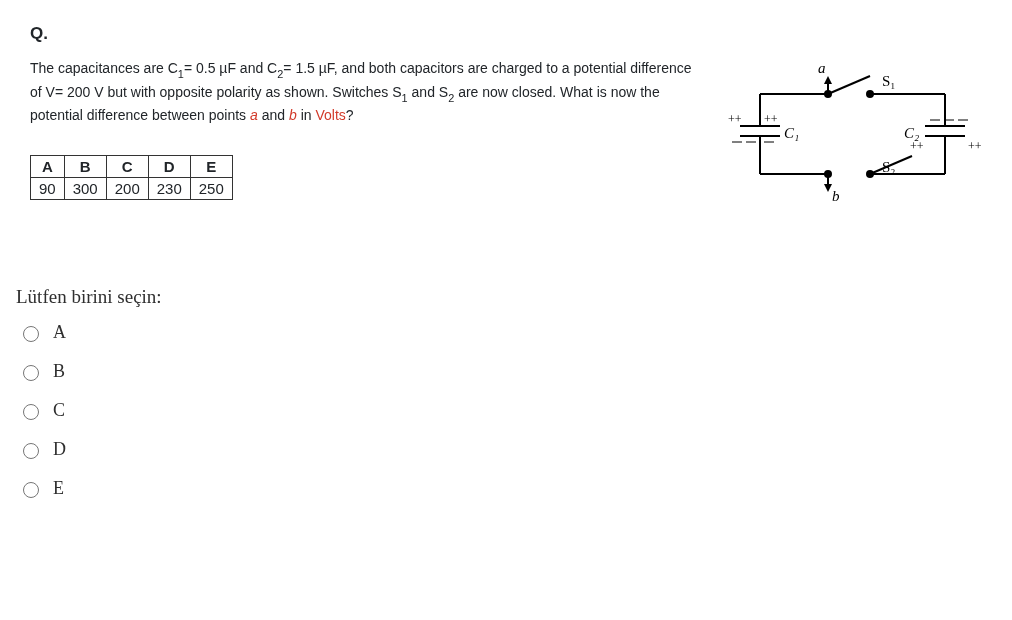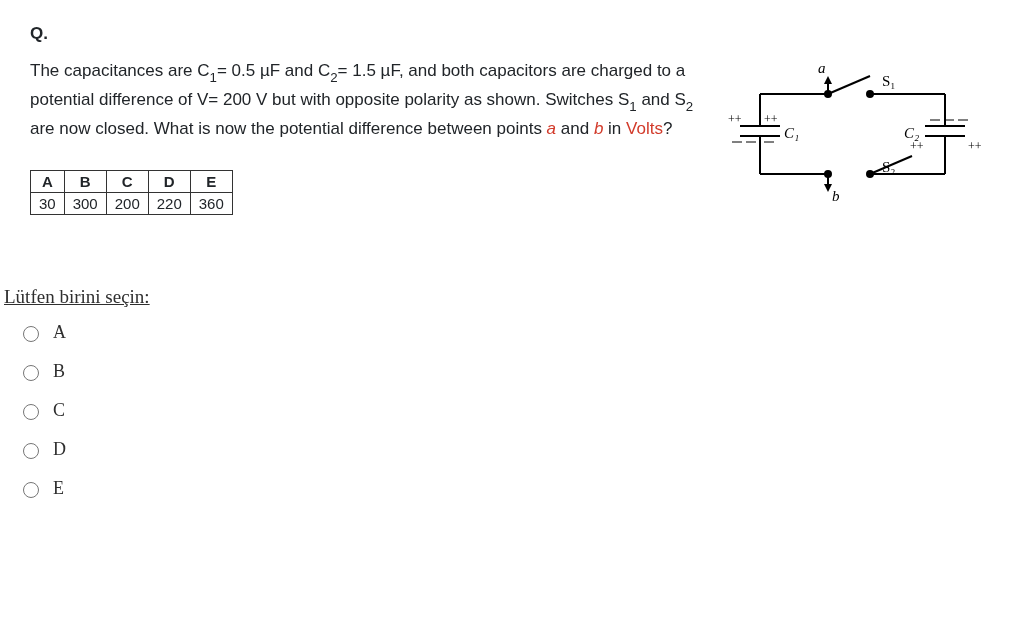--- a/index.html
+++ b/index.html
@@ -25,21 +25,21 @@
   }
   .qtext {
     width: 670px;
   }
   .qlabel {
     font-weight: 700;
     margin-bottom: 14px;
     font-size: 17px;
   }
   .prompt {
-    font-size: 17px;
+    font-size: 14px;
     line-height: 1.55;
     color: #212529;
   }
   .prompt .sub {
     font-size: 0.78em;
     vertical-align: sub;
     position: relative;
     top: 0.1em;
   }
   .prompt .ital { font-style: italic; }
@@ -60,22 +60,21 @@
   .diagram-holder {
     margin-left: 20px;
     margin-top: 30px;
   }
   .choose-label {
     margin-top: 58px;
     font-family: Georgia, "Times New Roman", serif;
     font-size: 19px;
     color: #2f2f2f;
     margin-left: -30px;
-    padding-left: 4px;
-    text-decoration: underline;
+    padding-left: 16px;
   }
   .options {
     margin-top: 14px;
     margin-left: -12px;
   }
   .opt {
     display: flex;
     align-items: center;
     margin-bottom: 18px;
     font-family: Georgia, "Times New Roman", serif;
@@ -106,25 +105,25 @@
       <table class="answer-table">
         <tbody>
             <tr>
           <th>A</th>
           <th>B</th>
           <th>C</th>
           <th>D</th>
           <th>E</th>
         </tr>
         <tr>
-          <td>30</td>
+          <td>90</td>
           <td>300</td>
           <td>200</td>
-          <td>220</td>
-          <td>360</td>
+          <td>230</td>
+          <td>250</td>
         </tr>
       </tbody>
         </table>
     </div>
 
     <div class="diagram-holder">
       <svg width="280" height="170" viewBox="0 0 280 170">
 
         <g stroke="#000" stroke-width="2" fill="none">
 

